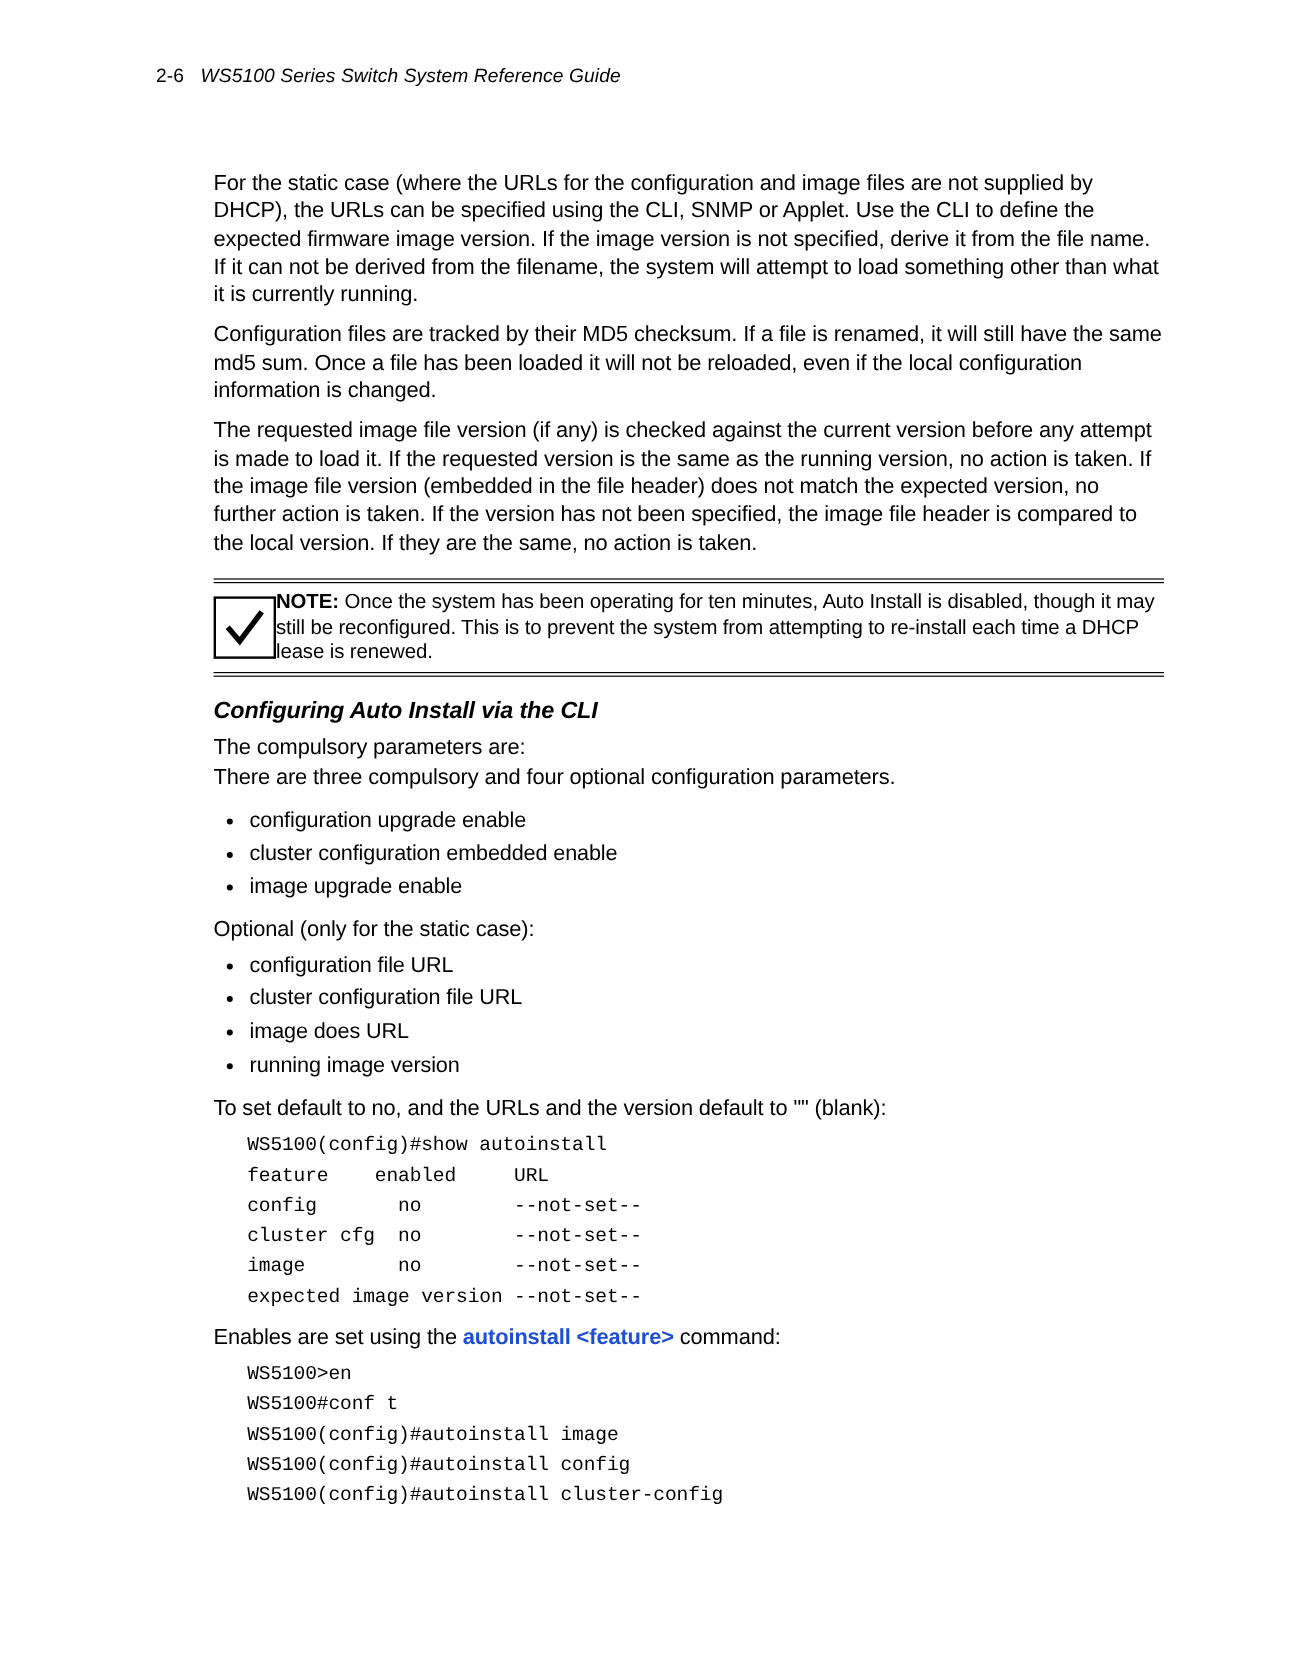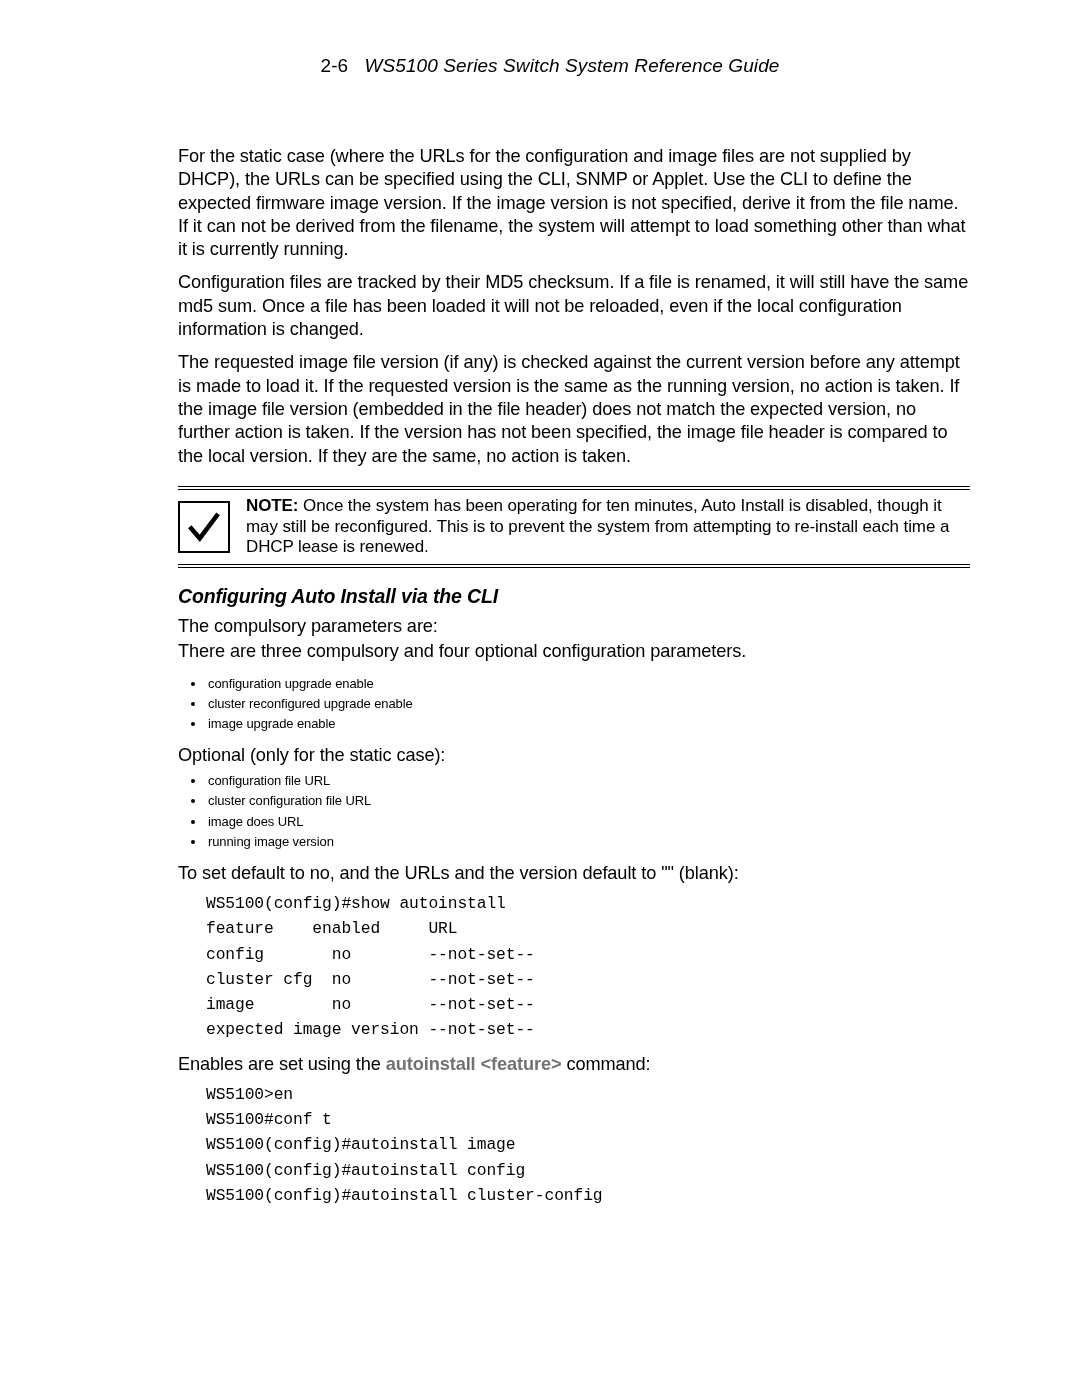--- a/index.html
+++ b/index.html
@@ -11,24 +11,23 @@
     color: #000;
   }
   .page {
     width: 1080px;
     height: 1397px;
     position: relative;
     box-sizing: border-box;
     padding: 55px 110px 0 130px;
   }
   .running-head {
-    font-size: 19px;
+    font-size: 16px;
     margin-bottom: 68px;
     letter-spacing: 0.1px;
-    text-align: center;
   }
   .running-head .pn {
     font-style: normal;
     font-family: "Helvetica Neue", Helvetica, Arial, sans-serif;
   }
   .running-head .title {
     font-style: italic;
   }
   .body {
     margin-left: 48px;
@@ -42,21 +41,20 @@
     font-family: "Arial Narrow", "Helvetica Narrow", "Helvetica Neue", Arial, sans-serif;
   }
   .note-block {
     margin-top: 18px;
     margin-bottom: 16px;
     border-top: 4px double #000;
     border-bottom: 4px double #000;
     padding: 6px 0 6px 0;
     display: flex;
     align-items: center;
-    gap: 16px;
   }
   .note-icon {
     width: 48px;
     height: 48px;
     border: 2px solid #000;
     display: flex;
     align-items: center;
     justify-content: center;
     flex: 0 0 48px;
   }
@@ -75,33 +73,33 @@
     margin: 8px 0 6px 0;
     font-family: "Arial Narrow", "Helvetica Narrow", "Helvetica Neue", Arial, sans-serif;
     letter-spacing: -0.15px;
   }
   ul.bullets {
     margin: 4px 0 10px 0;
     padding-left: 28px;
   }
   ul.bullets li {
     font-family: "Arial Narrow", "Helvetica Narrow", "Helvetica Neue", Arial, sans-serif;
-    font-size: 13px;
+    font-size: 18px;
     line-height: 1.55;
     padding-left: 2px;
   }
   .cli-block {
     font-family: "Courier New", Courier, monospace;
     font-size: 16.3px;
     white-space: pre;
     line-height: 1.55;
     margin: 6px 0 10px 28px;
   }
   .cmd-ref {
-    color: #737373;
+    color: #1d4ed8;
     font-weight: bold;
   }
 </style>
 </head>
 <body>
 
 <div class="page">
 
   <div class="running-head">
     <span class="pn">2-6</span>
@@ -125,21 +123,21 @@
       </div>
     </div>
 
     <div class="subhead">Configuring Auto Install via the CLI</div>
 
     <div class="para" style="margin-bottom:2px">The compulsory parameters are:</div>
     <div class="para">There are three compulsory and four optional configuration parameters.</div>
 
     <ul class="bullets">
       <li>configuration upgrade enable</li>
-      <li>cluster reconfigured upgrade enable</li>
+      <li>cluster configuration embedded enable</li>
       <li>image upgrade enable</li>
     </ul>
 
     <div class="para" style="margin-bottom:2px">Optional (only for the static case):</div>
 
     <ul class="bullets">
       <li>configuration file URL</li>
       <li>cluster configuration file URL</li>
       <li>image does URL</li>
       <li>running image version</li>

